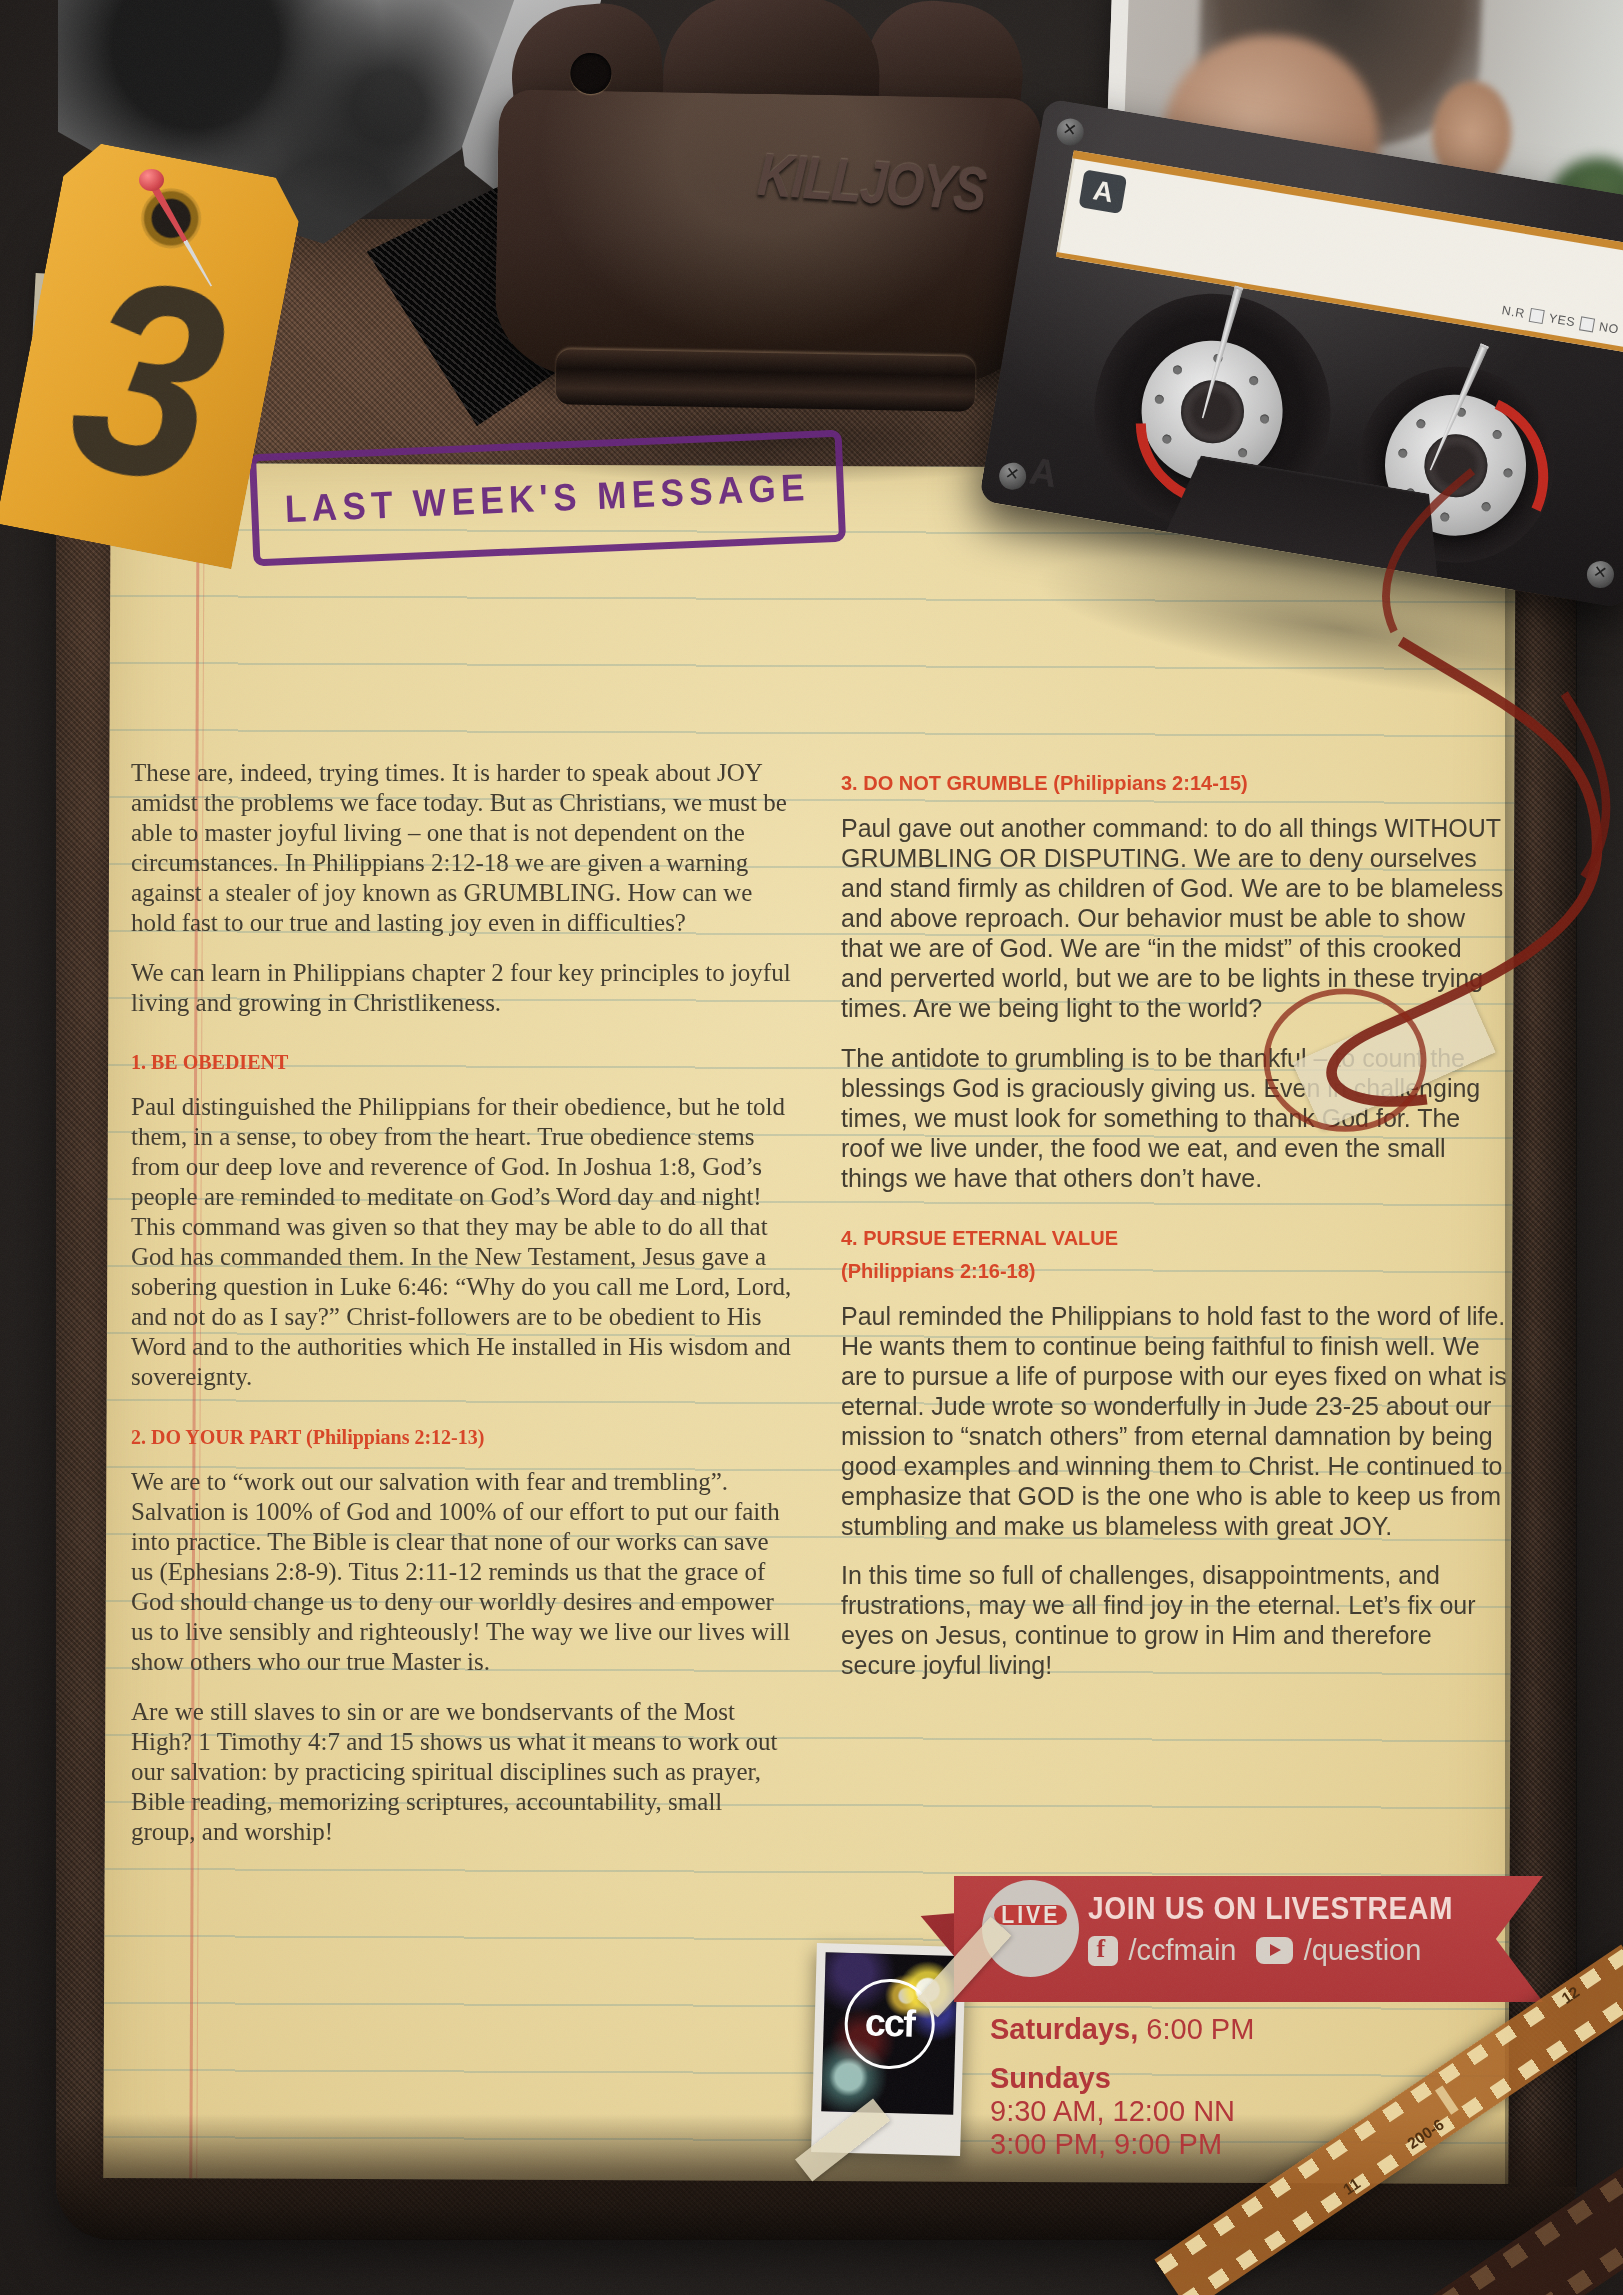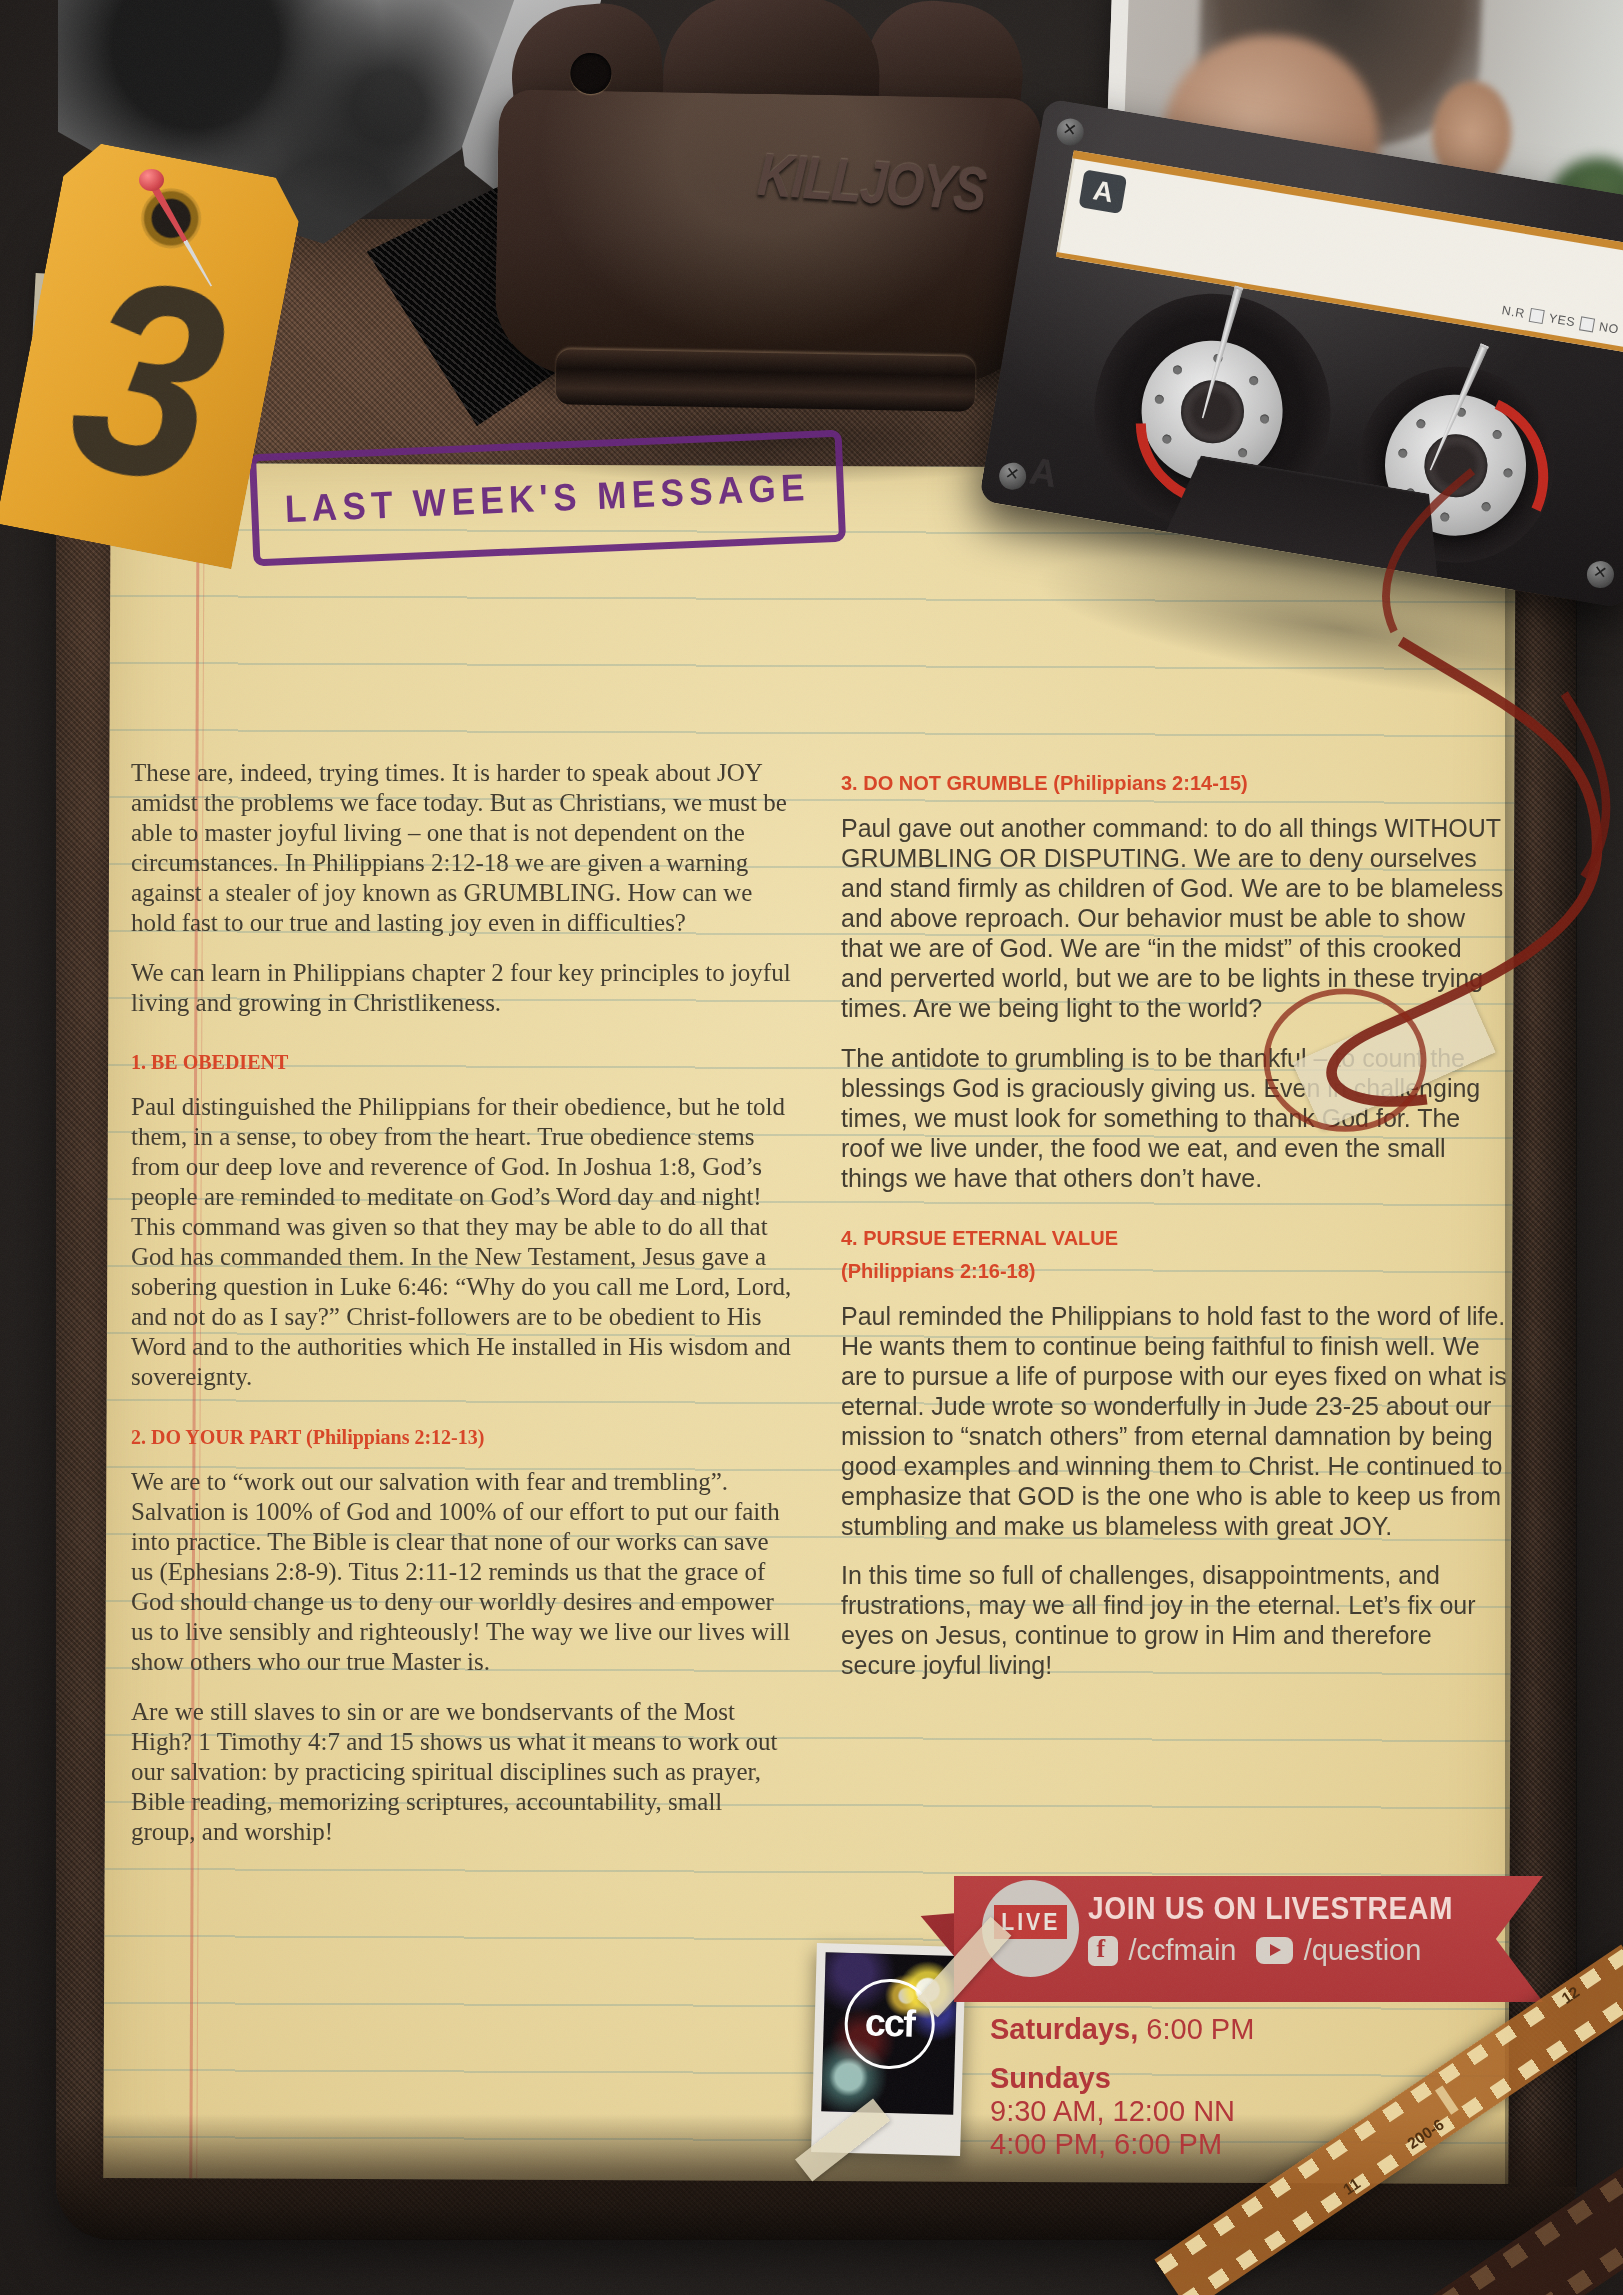--- a/index.html
+++ b/index.html
@@ -99,21 +99,21 @@
   .col h3{margin:9.2px 0 -6.5px 0;color:#d84325;font-size:20px;line-height:33px;font-weight:bold;}
   .col p{margin:0;}
   
   .banner{position:absolute;left:954px;top:1876px;width:589px;height:126px;z-index:24;
       clip-path:polygon(0 0,100% 0,92% 50%,100% 100%,0 100%);
       background:linear-gradient(180deg,#b83e3f 0%,#ad3537 100%);box-shadow:0 6.5px 19.6px rgba(0,0,0,.3);}
   .banner-fold{position:absolute;left:918px;top:1913px;width:131px;height:145px;z-index:23;
       clip-path:polygon(2% 2%,50% 54%,98% 54%,30% 0);background:linear-gradient(135deg,#9c2b2e,#7c1f22);}
   .live-circle{position:absolute;left:982px;top:1880px;width:97px;height:97px;border-radius:50%;z-index:25;
       background:#ccc6bf;}
-  .live-pill{position:absolute;left:994px;top:1905px;width:73px;height:34px;border-radius:0;z-index:26;
+  .live-pill{position:absolute;left:994px;top:1905px;width:73px;height:20px;border-radius:12px;z-index:26;
       background:#bf3a37;display:flex;align-items:center;justify-content:center;}
   .live-pill span{color:#e9e2da;font-weight:bold;font-size:23.6px;letter-spacing:3.3px;transform:scaleX(.9);}
   .banner .head{position:absolute;left:134px;top:14.4px;font-weight:bold;font-size:32px;letter-spacing:0.7px;
       color:#f3d9d3;transform:scaleX(.88);transform-origin:left top;white-space:nowrap;}
   .banner .social{position:absolute;left:134px;top:58px;display:flex;align-items:center;gap:10.5px;color:#d6cfc6;font-size:29px;}
   .icon-fb{width:30px;height:30px;border-radius:6.5px;background:#d6cfc6;position:relative;}
   .icon-fb::after{content:"f";position:absolute;left:8.5px;top:-1.3px;font-weight:bold;font-size:26px;color:#ad3537;font-family:"Liberation Serif",serif;}
   .icon-yt{width:37px;height:27.5px;border-radius:7.9px;background:#d6cfc6;position:relative;margin-left:9.2px;}
   .icon-yt::after{content:"";position:absolute;left:13.7px;top:7.2px;border-left:11.8px solid #ad3537;border-top:6.5px solid transparent;border-bottom:6.5px solid transparent;}
   
@@ -289,21 +289,21 @@
   <div class="live-circle"></div>
   <div class="live-pill">
       <span>LIVE</span>
     </div>
 
   <div class="schedule">
     <div class="ln"><span class="b">Saturdays,</span><span> 6:00 PM</span></div>
     <div class="gap"></div>
     <div class="ln b">Sundays</div>
     <div class="ln">9:30 AM, 12:00 NN</div>
-    <div class="ln">4:00 PM, 6:00 PM</div>
+    <div class="ln">3:00 PM, 9:00 PM</div>
   </div>
 
   <div class="polaroid">
     <div class="ph">
       <div class="ring">
           <span>ccf</span>
         </div>
     </div>
   </div>
 

